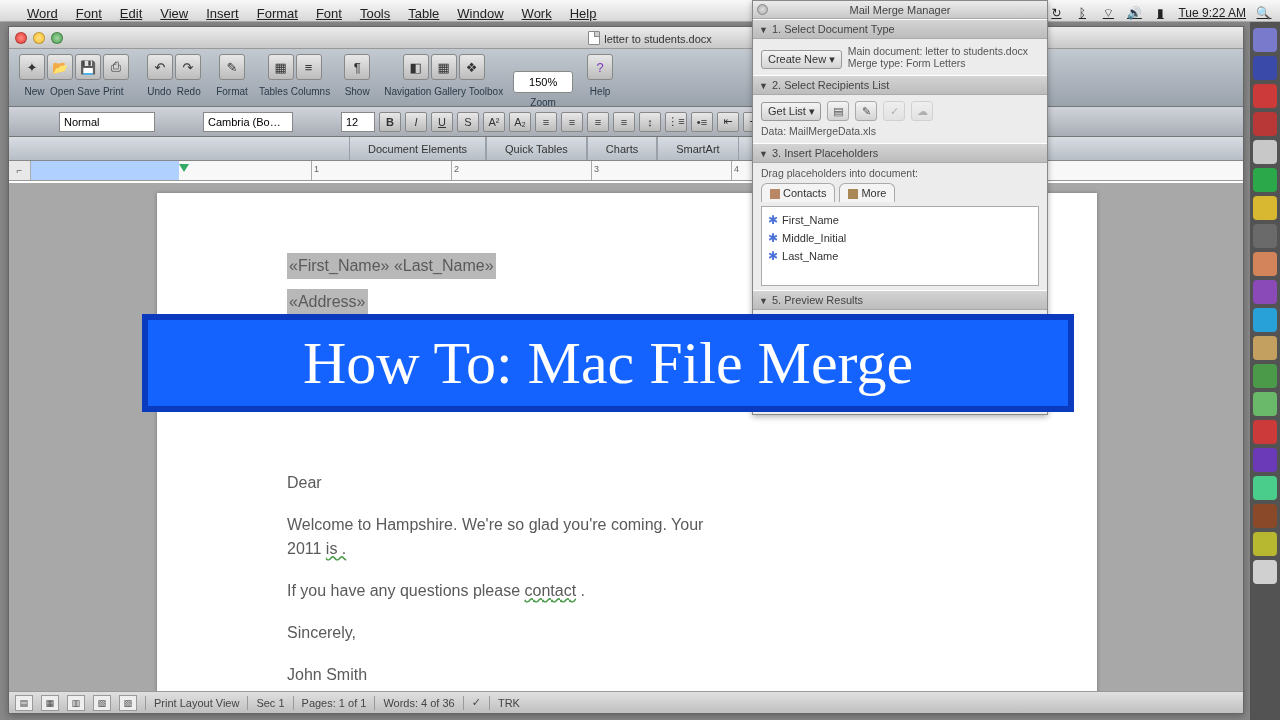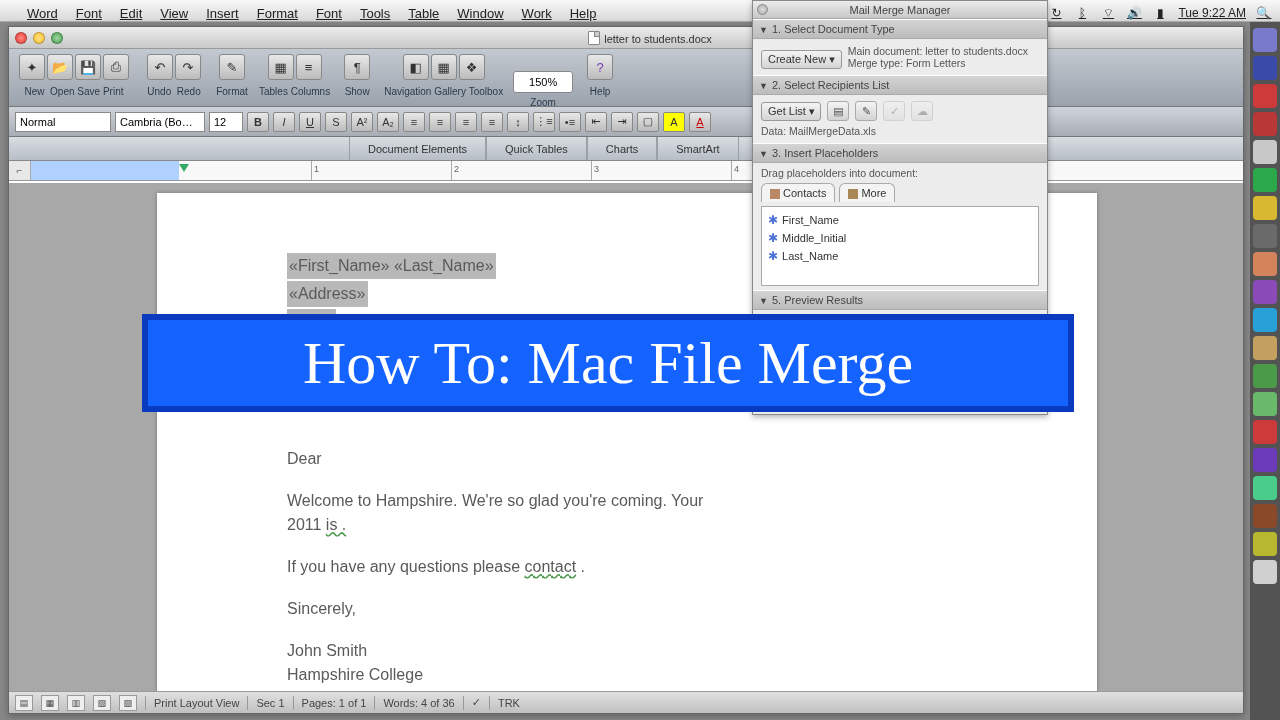--- a/index.html
+++ b/index.html
@@ -30,40 +30,40 @@
 
 .toolbar1 { height: 58px; background: linear-gradient(#c3c9d0,#9aa2ac); border-bottom: 1px solid #777; display: flex; align-items: flex-start; padding: 3px 6px; gap: 2px; }
 .tb-group { display: flex; flex-direction: column; align-items: center; }
 .tb-btns { display: flex; gap: 2px; padding: 2px 4px; }
 .tb-btn { width: 26px; height: 26px; background: linear-gradient(#e8e8e8,#bcbcbc); border:1px solid #888; border-radius:3px; display:flex;align-items:center;justify-content:center; font-size:13px; color:#333; }
 .tb-lbl { font-size: 10px; color: #2a3a4a; padding-top: 4px; text-align:center; white-space:nowrap; }
 .tb-sep { width: 6px; }
 .zoom { height:22px; width:60px; background:#fff; border:1px solid #888; border-radius:3px; display:flex;align-items:center;justify-content:center;font-size:11px;margin-top:19px;}
 
 .toolbar2 { height: 30px; background: linear-gradient(#d0d4da,#a8adb5); border-bottom: 1px solid #777; display:flex; align-items:center; padding:0 6px; gap:4px; }
-.combo { height: 20px; background:#fff; border:1px solid #888; font-size:11px; display:flex;align-items:center; padding:0 4px; }
+.combo { height: 20px; background:#fff; border:1px solid #888; font-size:11px; display:flex;align-items:center; padding:0 4px;margin-left:44px; }
 .combo.style{width:96px;} .combo.font{width:90px;} .combo.size{width:34px;}
 .tb2-btn{width:22px;height:20px;background:linear-gradient(#e8e8e8,#bcbcbc);border:1px solid #888;border-radius:2px;display:flex;align-items:center;justify-content:center;font-size:11px;color:#333;}
 
 .elements-bar{height:24px;background:linear-gradient(#d8dde3,#b8bec6);border-bottom:1px solid #888;display:flex;align-items:center;padding-left:340px;}
 .elements-bar .tab{padding:0 18px;height:100%;display:flex;align-items:center;font-size:11px;color:#333;border-left:1px solid #9aa0a8;border-right:1px solid #9aa0a8;}
 
 
 .ruler-row{height:20px;display:flex;background:#e8e8e8;border-bottom:1px solid #999;}
 .ruler-corner{width:22px;border-right:1px solid #aaa;display:flex;align-items:center;justify-content:center;font-size:10px;color:#666;}
 .ruler{flex:1;background:#f8f8f8;position:relative;font-size:9px;color:#666;overflow:hidden;}
 .ruler .shade{position:absolute;left:0;top:0;height:100%;width:148px;background:#b0d0ff;}
 .ruler .marker{position:absolute;top:3px;left:148px;width:0;height:0;border-left:5px solid transparent;border-right:5px solid transparent;border-top:8px solid #3a6;}
 .ruler .tick{position:absolute;top:0;height:100%;border-left:1px solid #aaa;padding-left:2px;padding-top:3px;}
 
 
 .doc-area{position:absolute;left:0;top:156px;right:0;bottom:22px;background:#a8a8a8;overflow:hidden;}
 .page{position:absolute;left:148px;top:10px;width:940px;height:600px;background:#fff;box-shadow:0 0 4px rgba(0,0,0,0.3);}
 .page-content{padding:60px 130px;font-family:"Cambria",Georgia,serif;font-size:16px;color:#5a5a5a;line-height:1.5;}
-.mf{background:#b8b8b8;padding:1px 2px;display:inline-block;margin-bottom:2px;}
+.mf{background:#b8b8b8;padding:1px 2px;display:inline-block;margin-bottom:10px;}
 .para{margin-bottom:18px;}
 .page-content .wave{text-decoration:underline wavy #4a9a4a;}
 
 
 .statusbar{position:absolute;left:0;right:0;bottom:0;height:22px;background:linear-gradient(#e0e0e0,#c0c0c0);border-top:1px solid #999;display:flex;align-items:center;font-size:11px;color:#444;padding:0 6px;gap:8px;}
 .statusbar .sb-btn{width:18px;height:16px;border:1px solid #999;background:#eee;display:flex;align-items:center;justify-content:center;font-size:9px;}
 .statusbar .sep{width:1px;height:14px;background:#999;}
 
 
 .merge-panel{position:absolute;left:752px;top:0;width:296px;background:#e8e8e8;border:1px solid #888;box-shadow:0 2px 6px rgba(0,0,0,0.3);font-size:11px;color:#333;}

